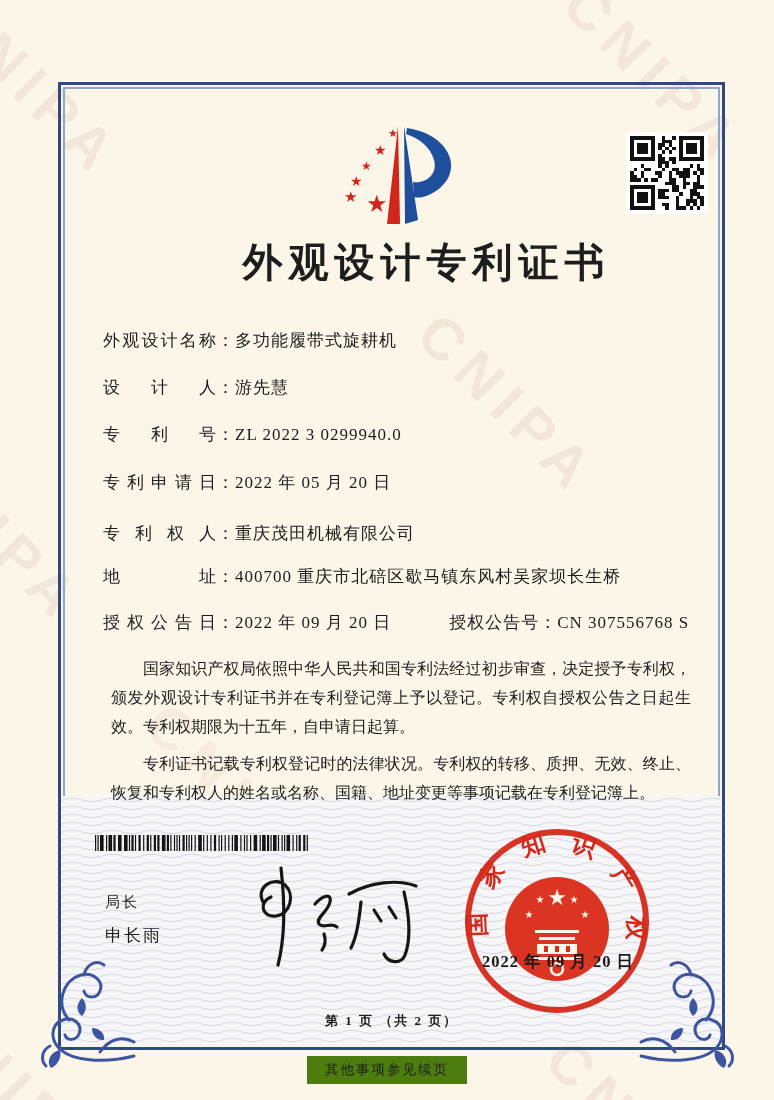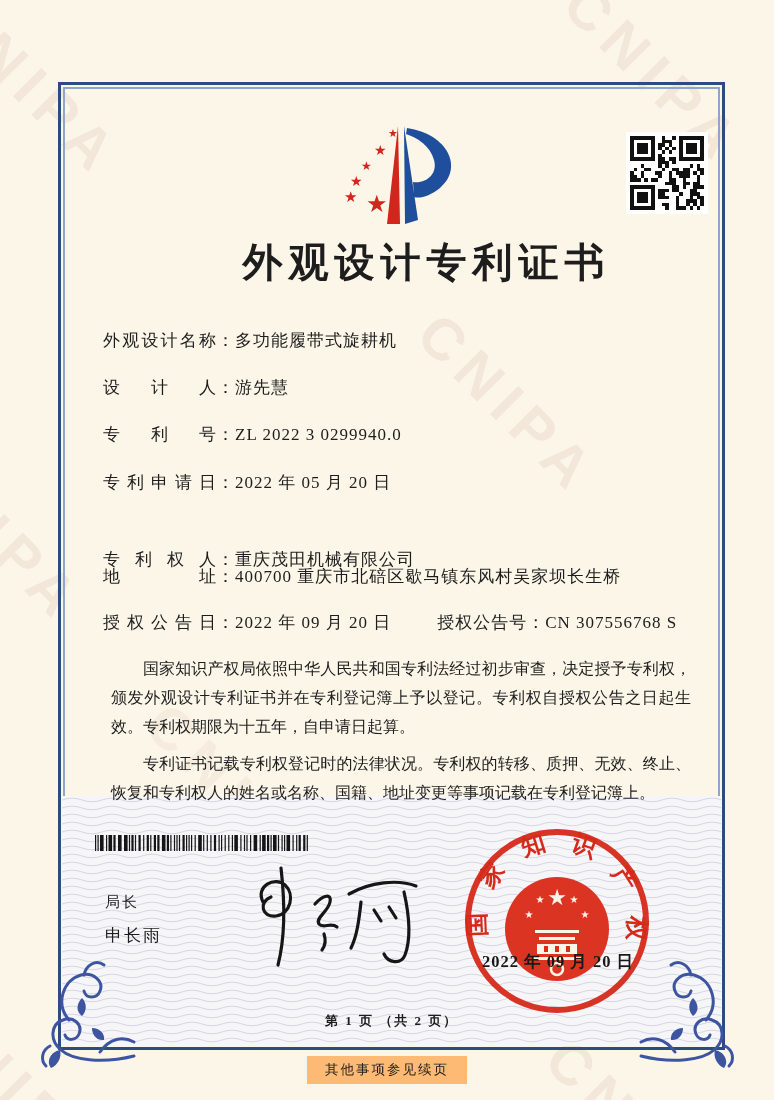--- a/index.html
+++ b/index.html
@@ -29,38 +29,38 @@
   .certno{position:absolute;z-index:4;left:103px;top:130px;font-size:17px;letter-spacing:2px;}
   .logo{position:absolute;z-index:4;left:328px;top:120px;width:150px;height:115px;}
   .logo .lstar{position:absolute;color:#d1261b;line-height:1;}
   .qr{position:absolute;z-index:4;left:626px;top:132px;width:82px;height:82px;background:#fff;padding:4px;box-sizing:border-box;}
   .title{
     position:absolute;z-index:4;left:58px;top:235px;width:737px;text-align:center;
     font-size:40px;font-weight:bold;letter-spacing:6px;
   }
   .frow{position:absolute;z-index:4;left:103px;font-size:17px;letter-spacing:1px;white-space:nowrap;}
   .flabel{display:inline-block;width:114px;text-align:justify;text-align-last:justify;vertical-align:top;}
-  .f2{margin-left:46px;}
+  .f2{margin-left:58px;}
   .paras{position:absolute;z-index:4;left:103px;top:646px;width:596px;font-size:16px;line-height:1.82;text-align:justify;}
   .paras p{margin:8px;text-indent:2em;}
   .barcode{position:absolute;z-index:4;left:95px;top:835px;width:215px;height:16px;}
   .sig-title{position:absolute;z-index:5;left:105px;top:893px;font-size:15px;letter-spacing:2px;}
   .sig-name{position:absolute;z-index:5;left:105px;top:924px;font-size:17px;letter-spacing:2px;text-align:center;}
   .signature{position:absolute;z-index:5;left:218px;top:862px;}
   .seal{position:absolute;z-index:4;left:462px;top:826px;width:190px;height:190px;}
   .seal-date{
     position:absolute;z-index:5;left:464px;top:951px;width:188px;text-align:center;
     font-size:16.5px;font-weight:600;letter-spacing:1px;color:#181818;white-space:nowrap;
   }
   .corner-orn{position:absolute;z-index:6;width:115px;height:115px;}
   .orn-left{left:30px;top:958px;}
   .orn-right{left:630px;top:958px;transform:scaleX(-1);}
   .pagenum{position:absolute;z-index:6;left:58px;top:1012px;width:667px;text-align:center;font-size:13px;letter-spacing:2px;font-weight:bold;}
   .contnote{position:absolute;z-index:6;left:0;top:1056px;width:774px;text-align:center;font-size:13.5px;letter-spacing:2px;}
-  .contnote span{background:#fdba74;padding:5px 18px;display:inline-block;}
+  .contnote span{background:#4d7c0f;padding:5px 18px;display:inline-block;}
 </style>
 </head>
 <body>
 
 <div class="page">
 
   <div class="watermark" style="left:-25px;top:-18px;">CNIPA</div>
   <div class="watermark" style="left:598px;top:-30px;">CNIPA</div>
   <div class="watermark" style="left:452px;top:300px;">CNIPA</div>
   <div class="watermark" style="left:-62px;top:428px;">CNIPA</div>
@@ -261,21 +261,21 @@
   </div>
   <div class="frow" style="top:376px;">
     <span class="flabel">设计人</span><span>：</span><span>游先慧</span>
   </div>
   <div class="frow" style="top:423px;">
     <span class="flabel">专利号</span><span>：</span><span>ZL 2022 3 0299940.0</span>
   </div>
   <div class="frow" style="top:471px;">
     <span class="flabel">专利申请日</span><span>：</span><span>2022 年 05 月 20 日</span>
   </div>
-  <div class="frow" style="top:548px;">
+  <div class="frow" style="top:522px;">
     <span class="flabel">专利权人</span><span>：</span><span>重庆茂田机械有限公司</span>
   </div>
   <div class="frow" style="top:565px;">
     <span class="flabel">地址</span><span>：</span><span>400700 重庆市北碚区歇马镇东风村吴家坝长生桥</span>
   </div>
   <div class="frow" style="top:611px;">
     <span class="flabel">授权公告日</span><span>：</span><span>2022 年 09 月 20 日</span><span class="f2"><span>授权公告号</span><span>：</span><span>CN 307556768 S</span></span>
   </div>
 
   <div class="paras">

